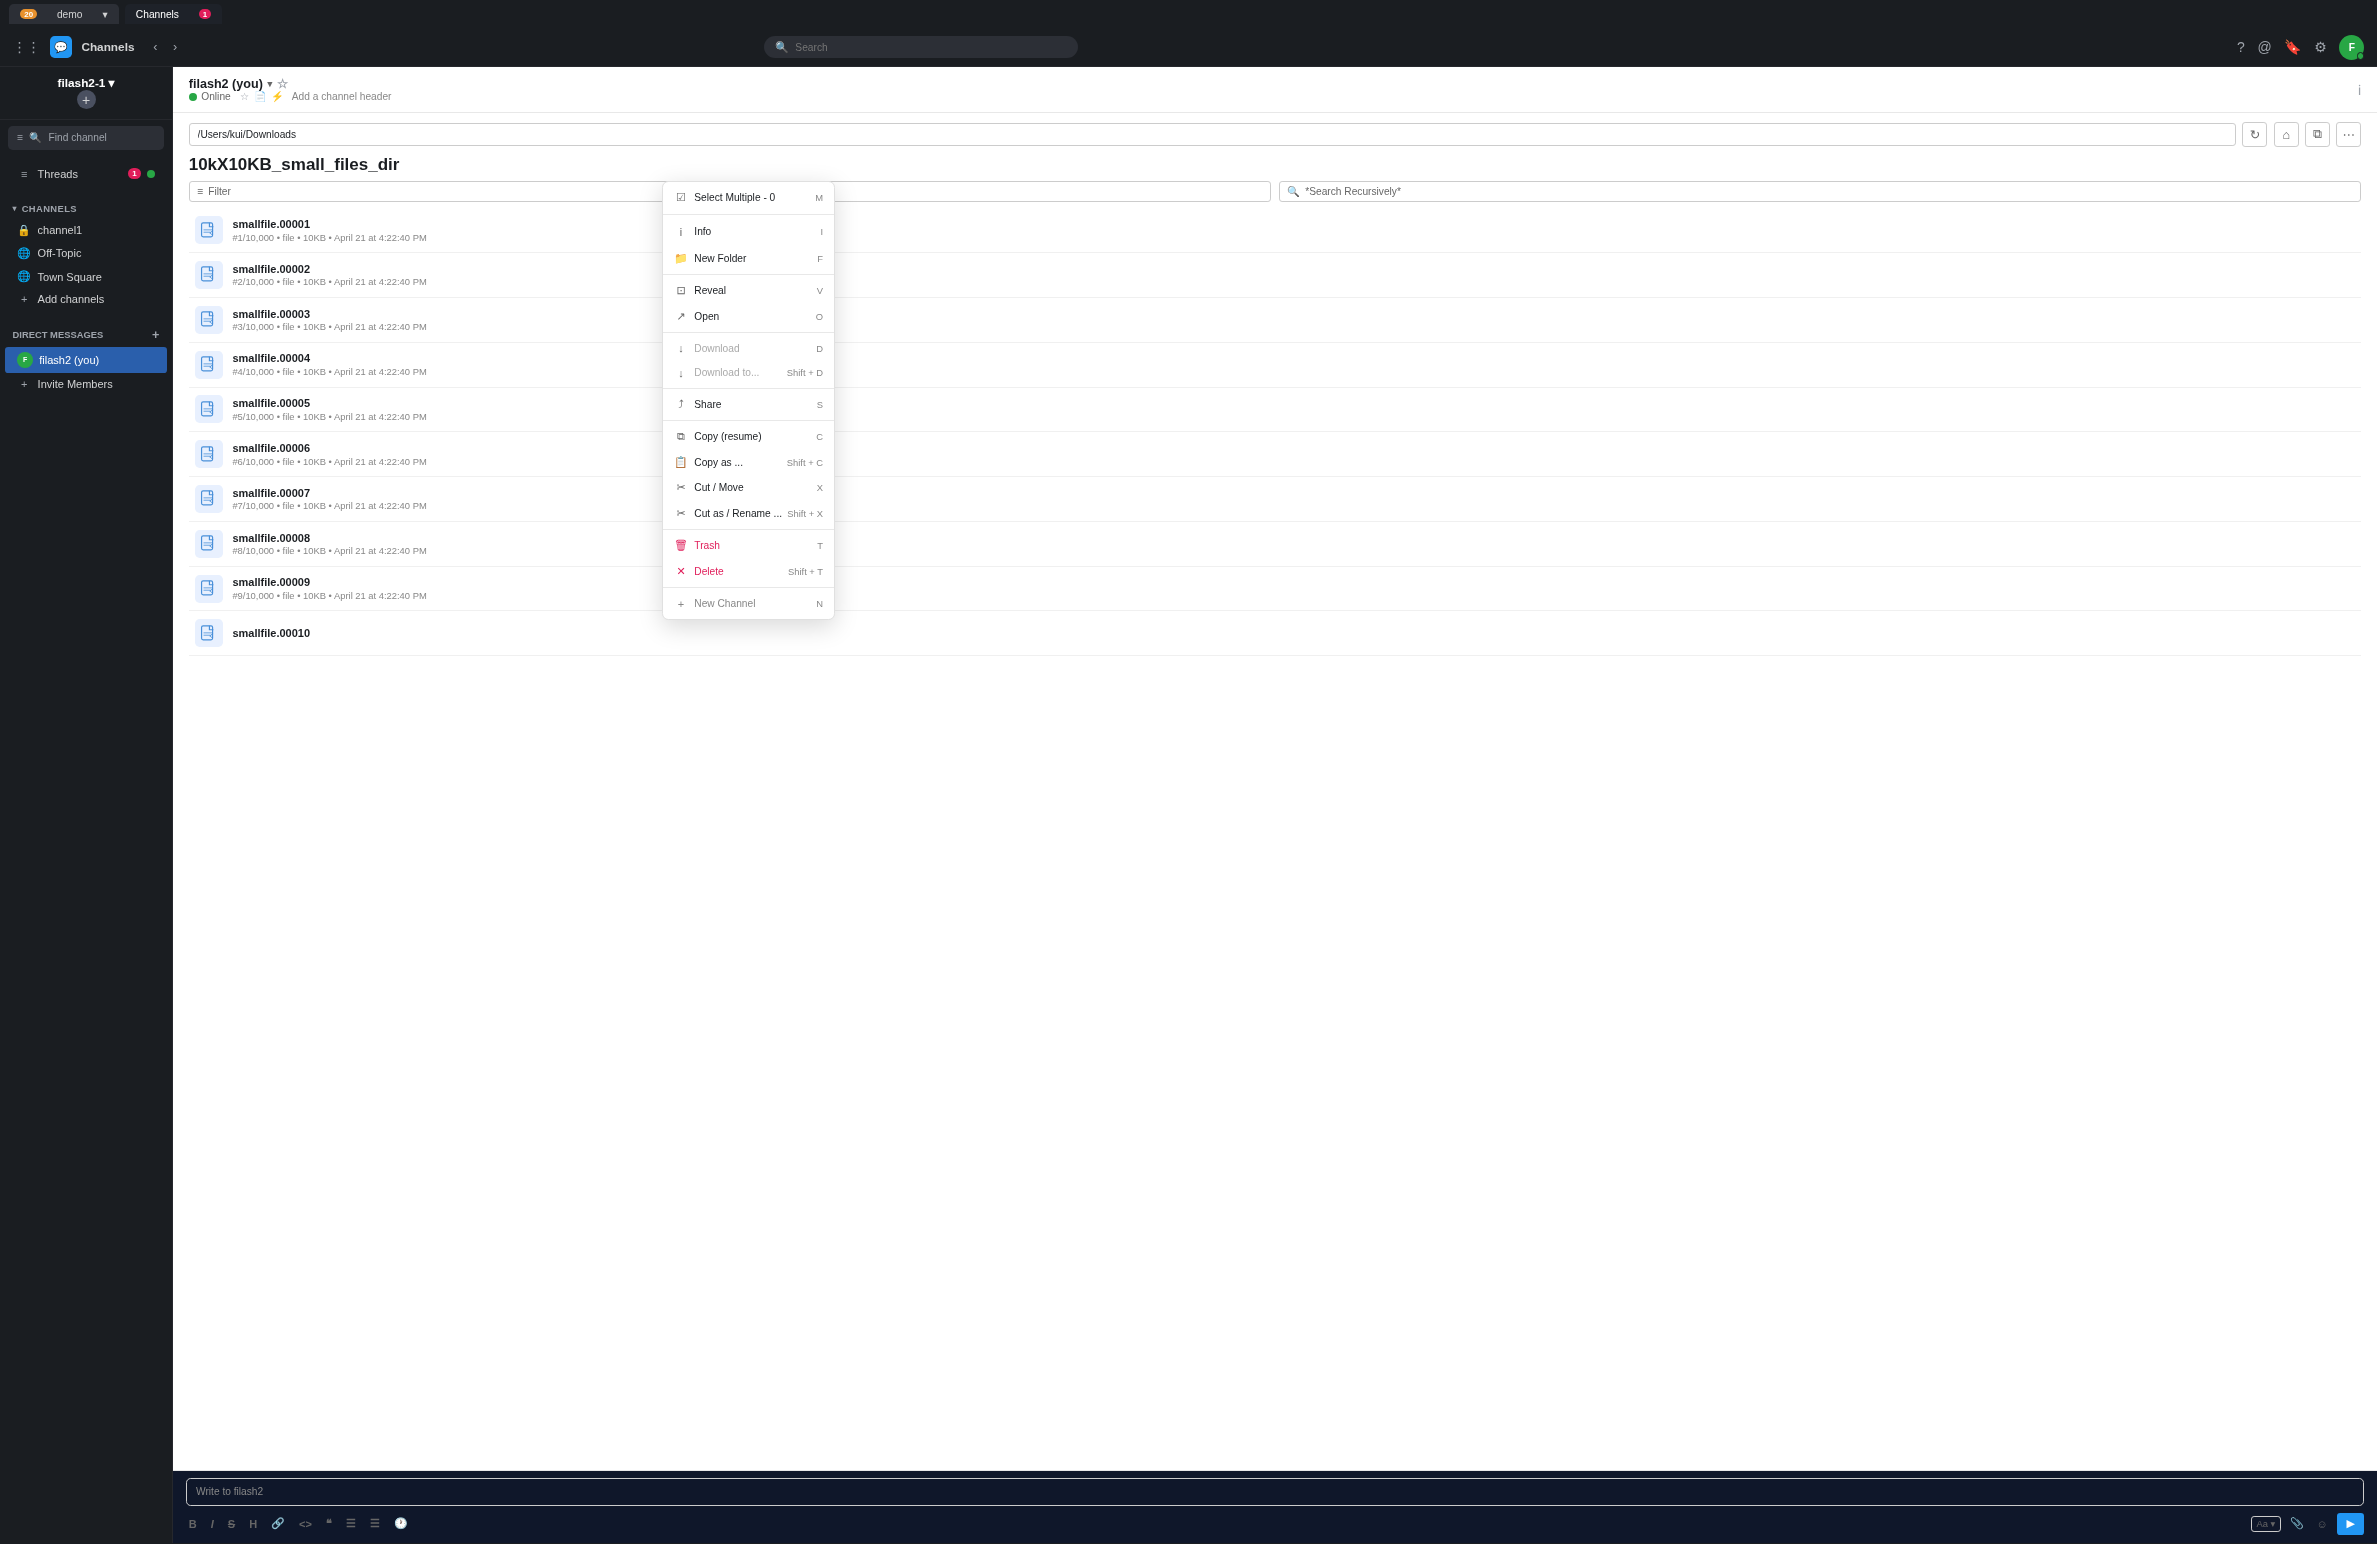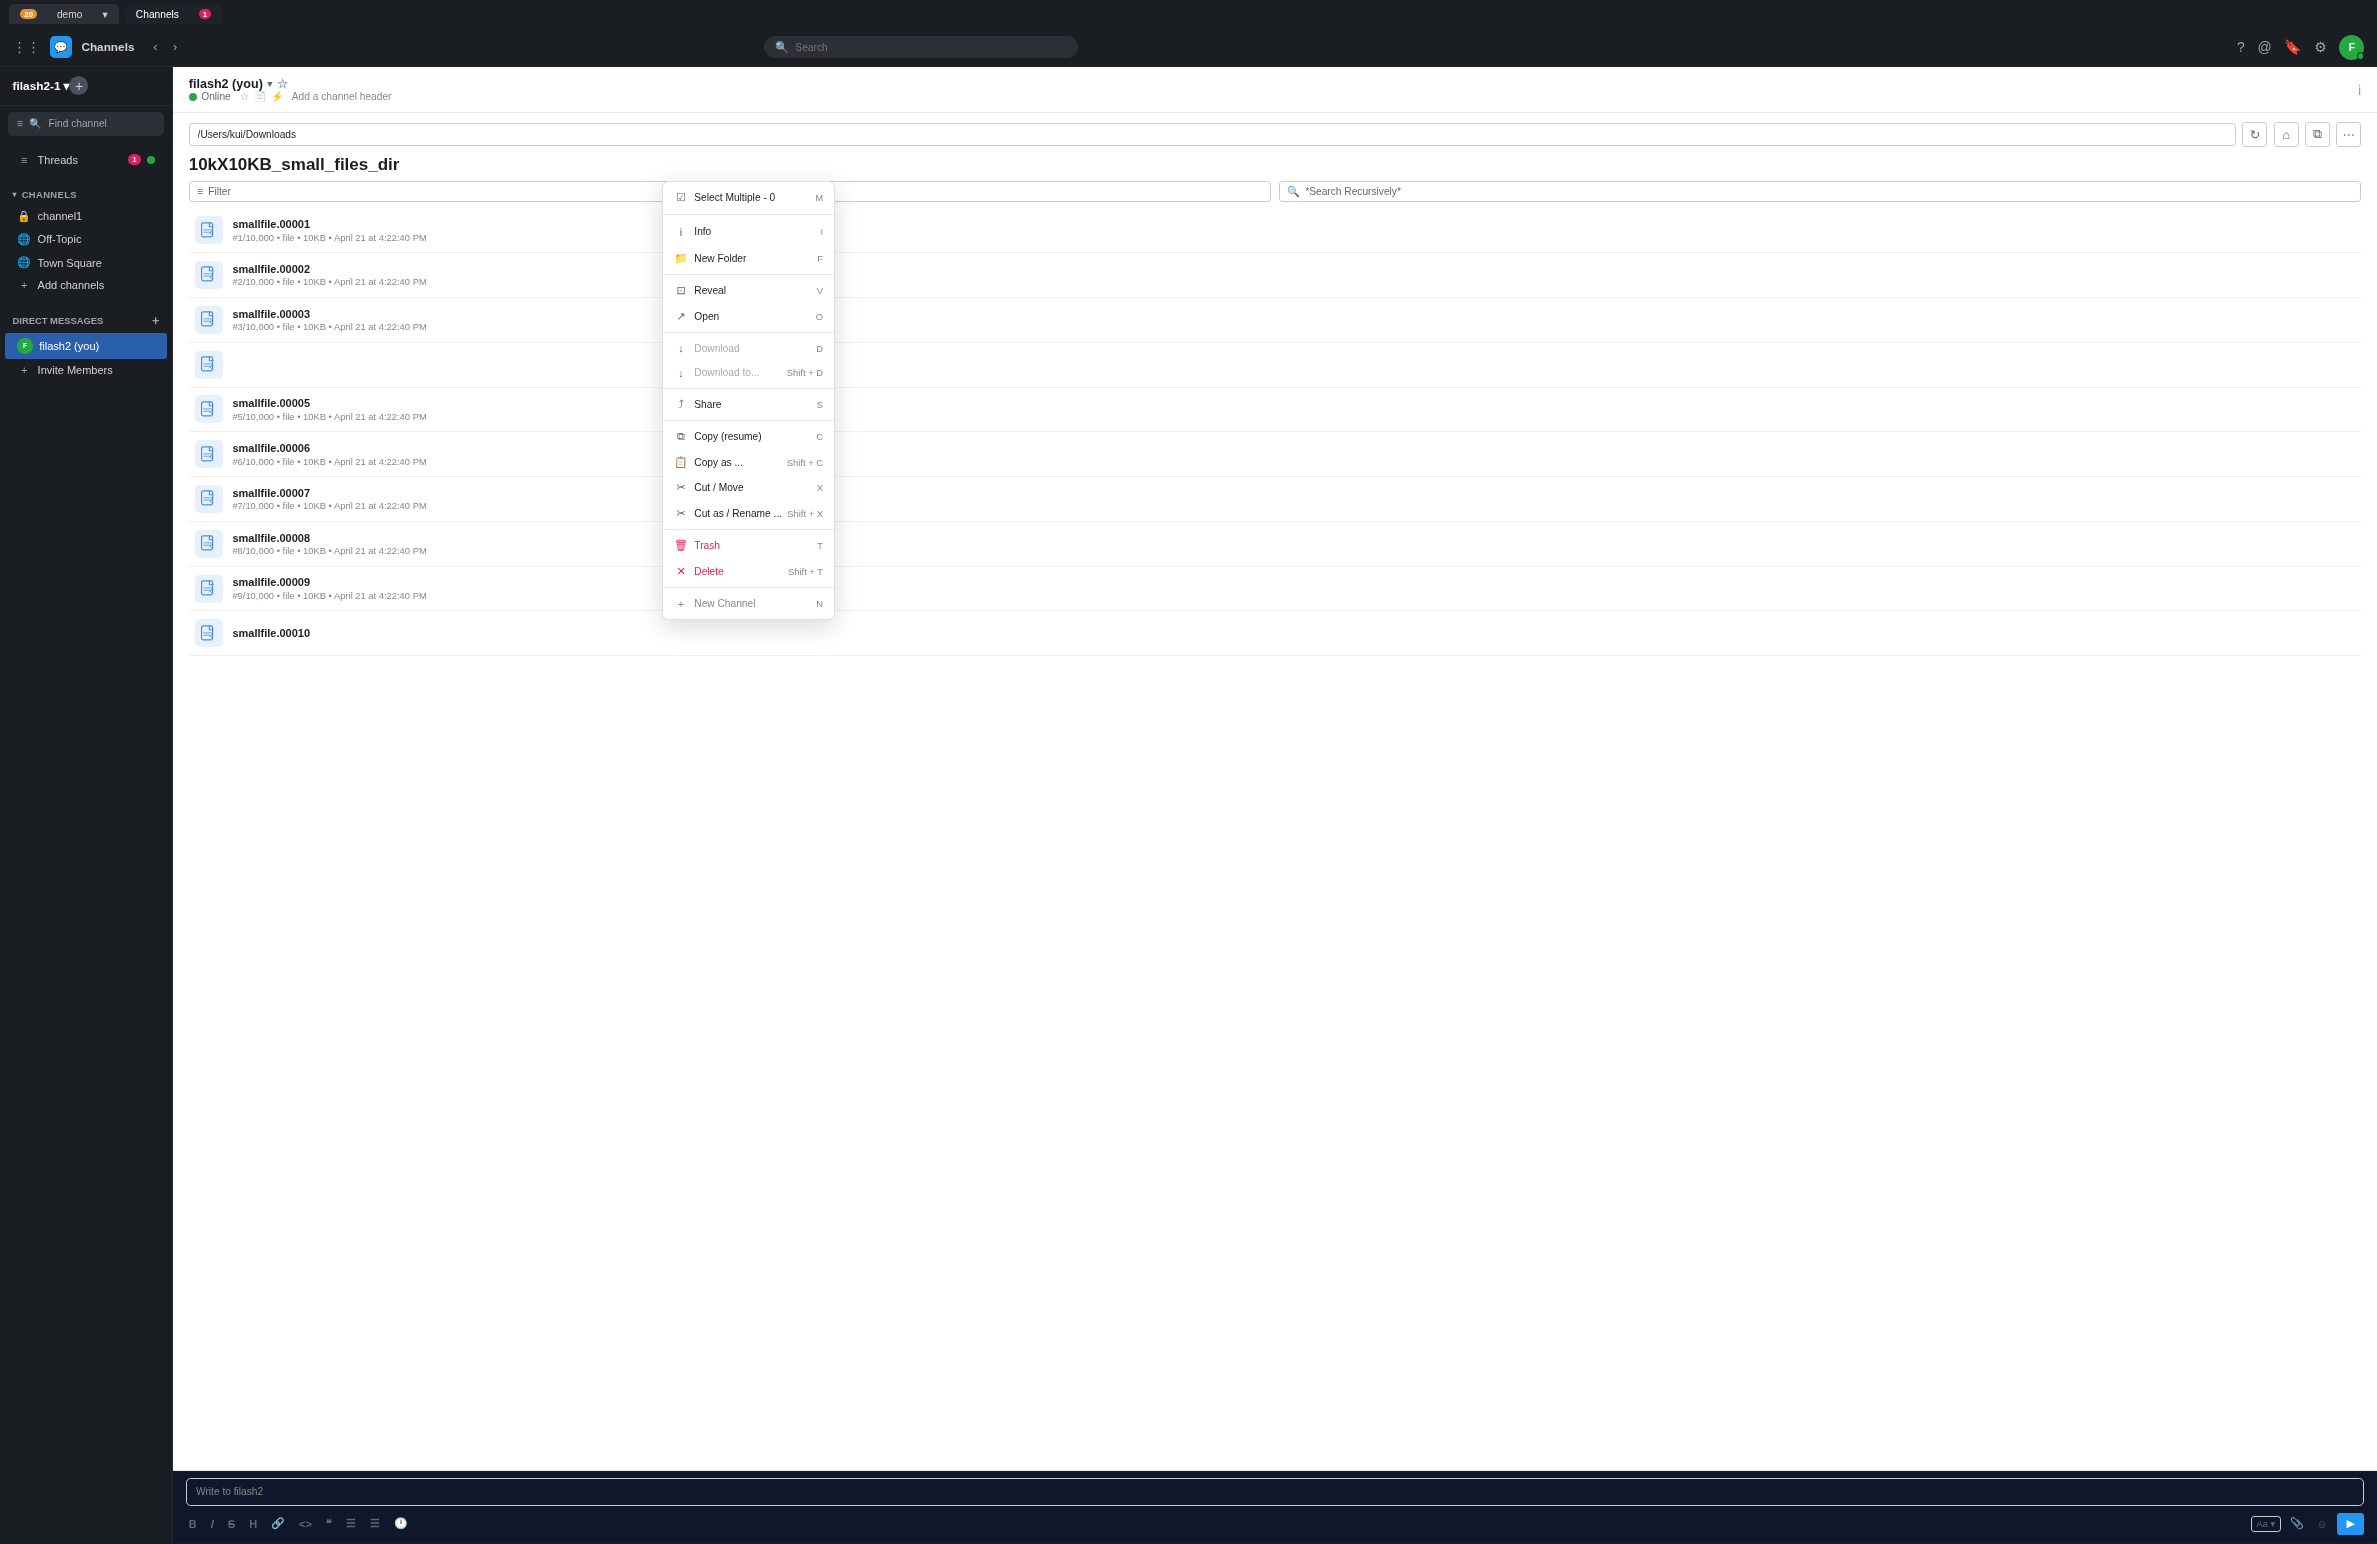--- a/index.html
+++ b/index.html
@@ -106,23 +106,24 @@
       background: #1a1d21;
       border-right: 0.8px solid #26282d;
       display: flex;
       flex-direction: column;
       overflow-y: auto;
       flex-shrink: 0;
     }
     .sidebar-header {
       display: flex;
       align-items: center;
-      justify-content: flex-start;
+      justify-content: center;
       padding: 9.4px 12.6px;
       border-bottom: 0.8px solid #26282d;
+      flex-direction: column;
     }
     .sidebar-workspace {
       font-size: 11.8px;
       font-weight: 700;
       color: #fff;
       display: flex;
       align-items: center;
       gap: 3.1px;
       cursor: pointer;
     }
@@ -599,20 +600,24 @@
     </div>
           <div class="file-item">
       <div class="file-item-icon">
         <svg width="17.3" height="17.3" viewBox="0 0 22 22" fill="none">
           <rect x="2" y="1" width="14" height="18" rx="2" fill="#e8f0fe" stroke="#4a90d9" stroke-width="1.5"></rect>
           <path d="M12 1v5h5" fill="none" stroke="#4a90d9" stroke-width="1.5"></path>
           <path d="M5 10h10M5 13h8" stroke="#4a90d9" stroke-width="1" stroke-linecap="round"></path>
           <path d="M13 14l2.5-2.5M13 14l2 2" stroke="#4a90d9" stroke-width="1.2" stroke-linecap="round"></path>
         </svg>
       </div>
+      <div class="file-item-info">
+        <div class="file-item-name">smallfile.00004</div>
+        <div class="file-item-meta">#4/10,000  •  file  •  10KB  •  April 21 at 4:22:40 PM</div>
+      </div>
     </div>
           <div class="file-item">
       <div class="file-item-icon">
         <svg width="17.3" height="17.3" viewBox="0 0 22 22" fill="none">
           <rect x="2" y="1" width="14" height="18" rx="2" fill="#e8f0fe" stroke="#4a90d9" stroke-width="1.5"></rect>
           <path d="M12 1v5h5" fill="none" stroke="#4a90d9" stroke-width="1.5"></path>
           <path d="M5 10h10M5 13h8" stroke="#4a90d9" stroke-width="1" stroke-linecap="round"></path>
           <path d="M13 14l2.5-2.5M13 14l2 2" stroke="#4a90d9" stroke-width="1.2" stroke-linecap="round"></path>
         </svg>
       </div>

